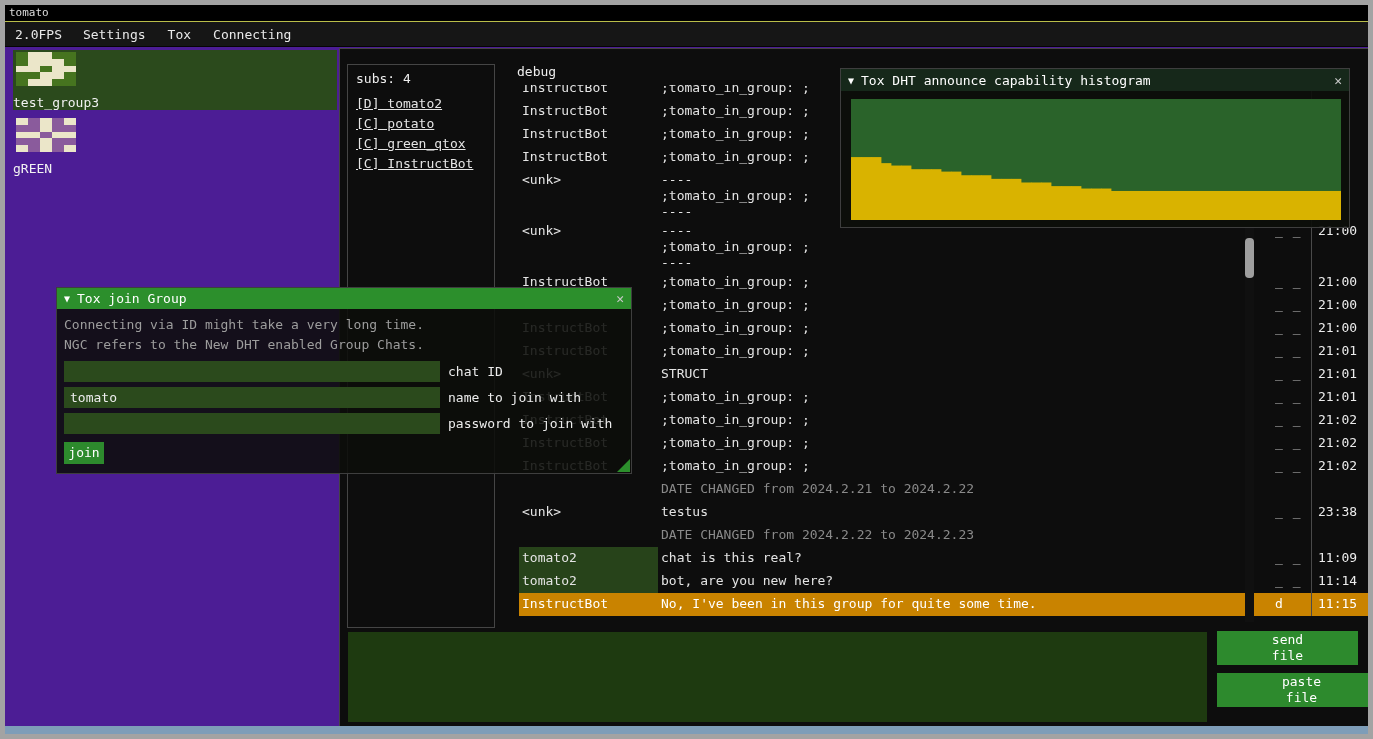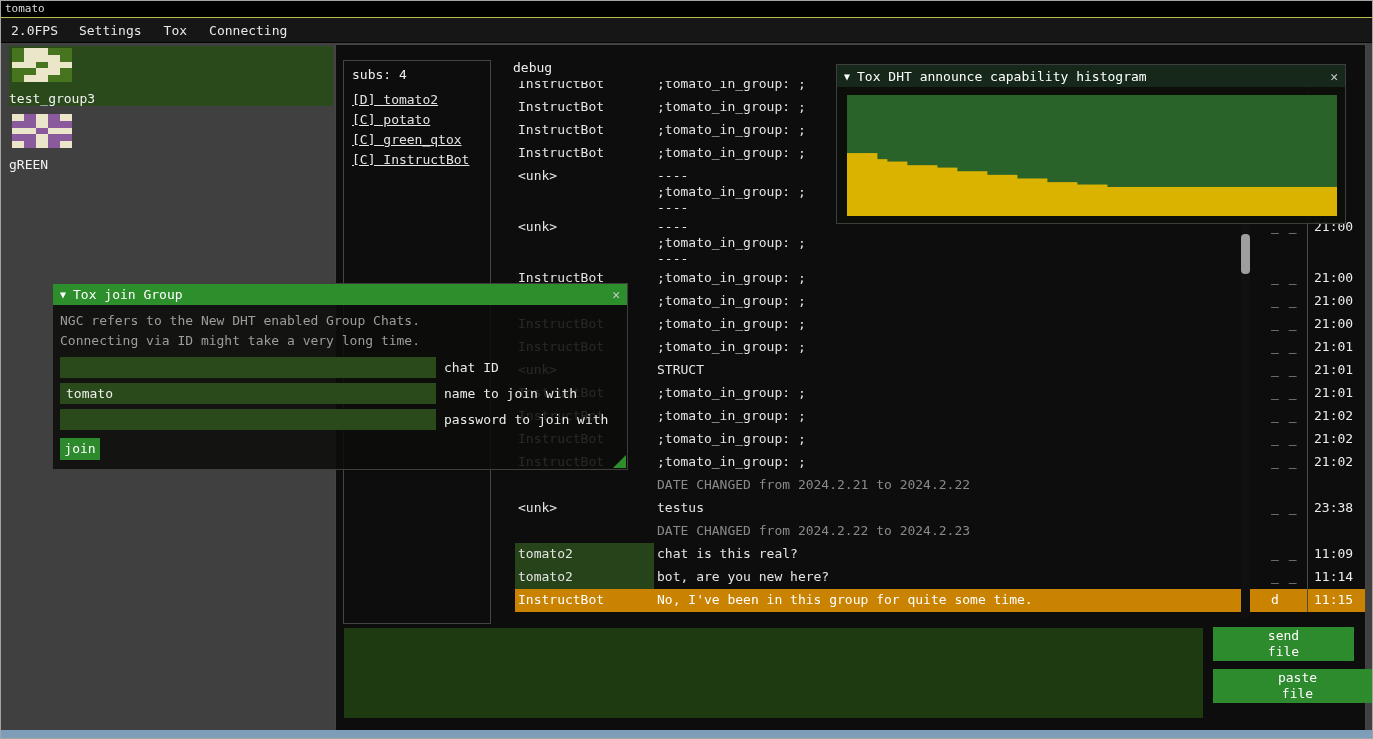--- a/index.html
+++ b/index.html
@@ -1,18 +1,18 @@
 <!DOCTYPE html>
 <html><head>
 <meta charset="utf-8">
 <style>
   html,body{margin:0;padding:0;background:#222;}
   .app{
     position:relative;width:1373px;height:739px;box-sizing:border-box;
-    background:#404040;border:1px solid #a3a3a3;overflow:hidden;
+    background:#4c1d95;border:5px solid #a3a3a3;overflow:hidden;
     font-family:"DejaVu Sans Mono",monospace;font-size:13px;color:#e4e4e4;
   }
   
   .titlebar{position:absolute;left:0;top:0;right:0;height:16px;background:#000;
     border-bottom:1px solid #b9bd49;font-size:11px;color:#ddd;line-height:16px;padding-left:4px;}
   .menubar{position:absolute;left:0;top:17px;right:0;height:24px;background:#161616;
     display:flex;align-items:center;border-bottom:1px solid #050505;}
   .fps{padding:0 10px;color:#e8e8e8;}
   .menu-item{padding:0 11px;color:#e8e8e8;cursor:default;}
   .bottom-strip{position:absolute;left:0;right:0;bottom:0;height:8px;background:#7e9db8;}
@@ -400,22 +400,22 @@
     </div>
   </div>
 
   <div class="win win-join">
     <div class="win-title">
       <span class="collapse">▼</span>
       <span class="wtitle">Tox join Group</span>
       <span class="close">✕</span>
     </div>
     <div class="win-body">
+      <div class="info">Connecting via ID might take a very long time.</div>
       <div class="info">NGC refers to the New DHT enabled Group Chats.</div>
-      <div class="info">Connecting via ID might take a very long time.</div>
       <div class="jrow">
         <input class="jfield" value="" style="">
         <span class="jlabel">chat ID</span>
       </div>
       <div class="jrow">
         <input class="jfield" value="tomato" style="">
         <span class="jlabel">name to join with</span>
       </div>
       <div class="jrow">
         <input class="jfield" value="" style="">

